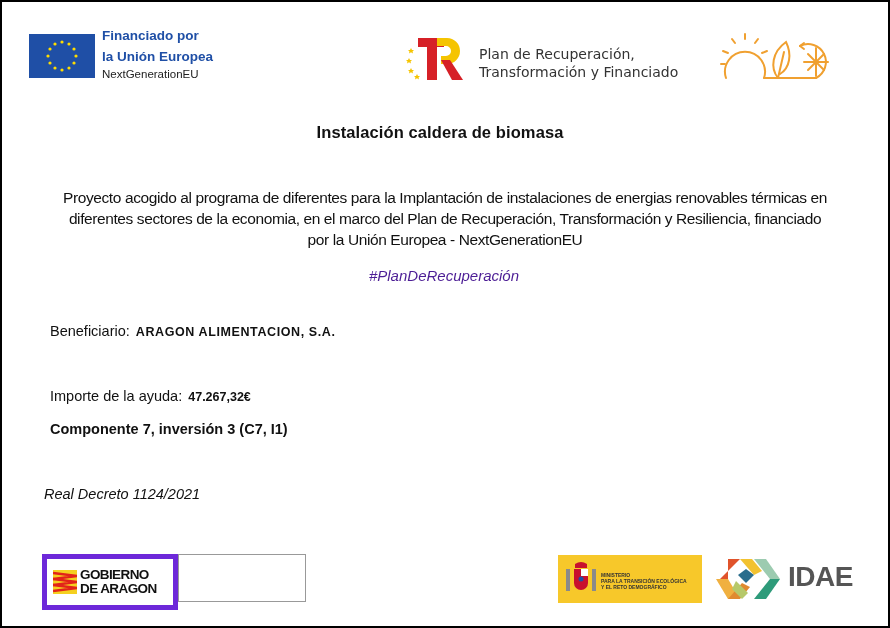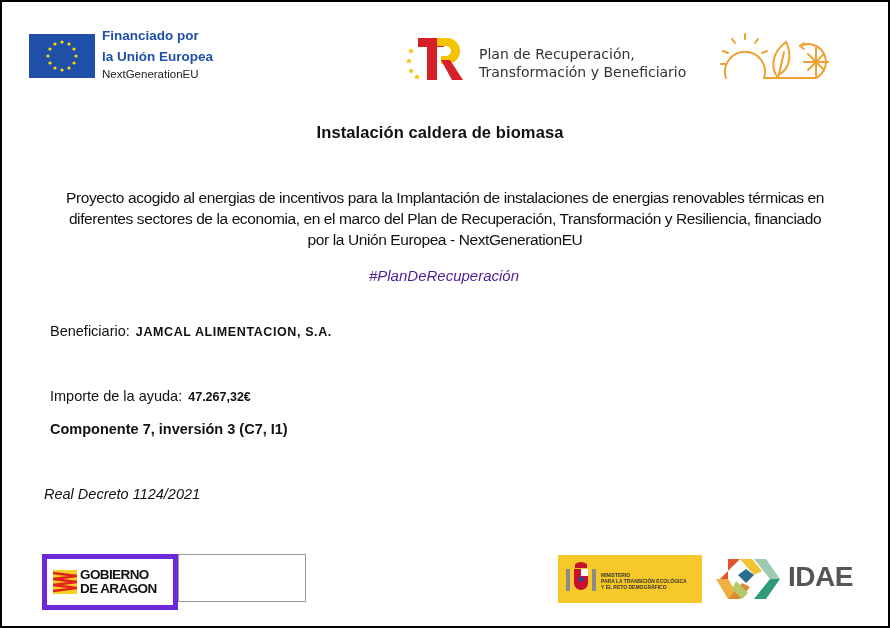--- a/index.html
+++ b/index.html
@@ -97,21 +97,21 @@
         <polygon points="6,34 7,36 9,36 7.5,37.5 8,39.5 6,38.3 4,39.5 4.5,37.5 3,36 5,36"></polygon>
         <polygon points="12,40 13,42 15,42 13.5,43.5 14,45.5 12,44.3 10,45.5 10.5,43.5 9,42 11,42"></polygon>
       </g>
       <rect x="13" y="4" width="26" height="9" fill="#d62027"></rect>
       <rect x="22" y="4" width="10" height="42" fill="#d62027"></rect>
       <path d="M32 4 H42 A13 13 0 0 1 42 30 H36 V22 H41 A5 5 0 0 0 41 12 H32 Z" fill="#f5c400"></path>
       <polygon points="36,26 45,26 58,46 47,46" fill="#d62027"></polygon>
     </svg>
   </div>
   <div class="abs prtr-1">Plan de Recuperación,</div>
-  <div class="abs prtr-2">Transformación y Beneficiario</div>
+  <div class="abs prtr-2">Transformación y Financiado</div>
 
   <div class="abs energy-icon">
     <svg width="118" height="52" viewBox="0 0 118 52" fill="none" stroke="#f0a030" stroke-width="2" stroke-linecap="round">
       <path d="M6 46 A20 20 0 1 1 44 46"></path>
       <line x1="25" y1="2" x2="25" y2="7"></line>
       <line x1="12" y1="7" x2="15" y2="11"></line>
       <line x1="38" y1="7" x2="35" y2="11"></line>
       <line x1="3" y1="19" x2="8" y2="21"></line>
       <line x1="47" y1="19" x2="42" y2="21"></line>
       <line x1="1" y1="32" x2="5" y2="32"></line>
@@ -123,28 +123,28 @@
       <line x1="96" y1="16" x2="96" y2="44"></line>
       <line x1="84" y1="30" x2="108" y2="30"></line>
       <line x1="88" y1="22" x2="104" y2="38"></line>
       <line x1="104" y1="22" x2="88" y2="38"></line>
     </svg>
   </div>
 
   <div class="abs title">Instalación caldera de biomasa</div>
 
   <div class="abs project">
-    <b>Proyecto</b><span> acogido al energias de incentivos </span><b>para la Implantación de instalaciones de energias renovables térmicas en diferentes sectores de la economia,</b><span> en el marco del Plan de Recuperación, Transformación y Resiliencia, financiado por la Unión Europea - NextGenerationEU</span>
+    <b>Proyecto</b><span> acogido al programa de diferentes </span><b>para la Implantación de instalaciones de energias renovables térmicas en diferentes sectores de la economia,</b><span> en el marco del Plan de Recuperación, Transformación y Resiliencia, financiado por la Unión Europea - NextGenerationEU</span>
   </div>
 
   <div class="abs hashtag">#PlanDeRecuperación</div>
 
   <div class="abs info-row row-benef">
     <span>Beneficiario:</span>
-    <span class="value">JAMCAL ALIMENTACION, S.A.</span>
+    <span class="value">ARAGON ALIMENTACION, S.A.</span>
   </div>
   <div class="abs info-row row-ayuda">
     <span>Importe de la ayuda:</span>
     <span class="value">47.267,32€</span>
   </div>
   <div class="abs info-row row-comp">Componente 7, inversión 3 (C7, I1)</div>
 
   <div class="abs decreto">Real Decreto 1124/2021</div>
 
   <div class="abs aragon-box">

